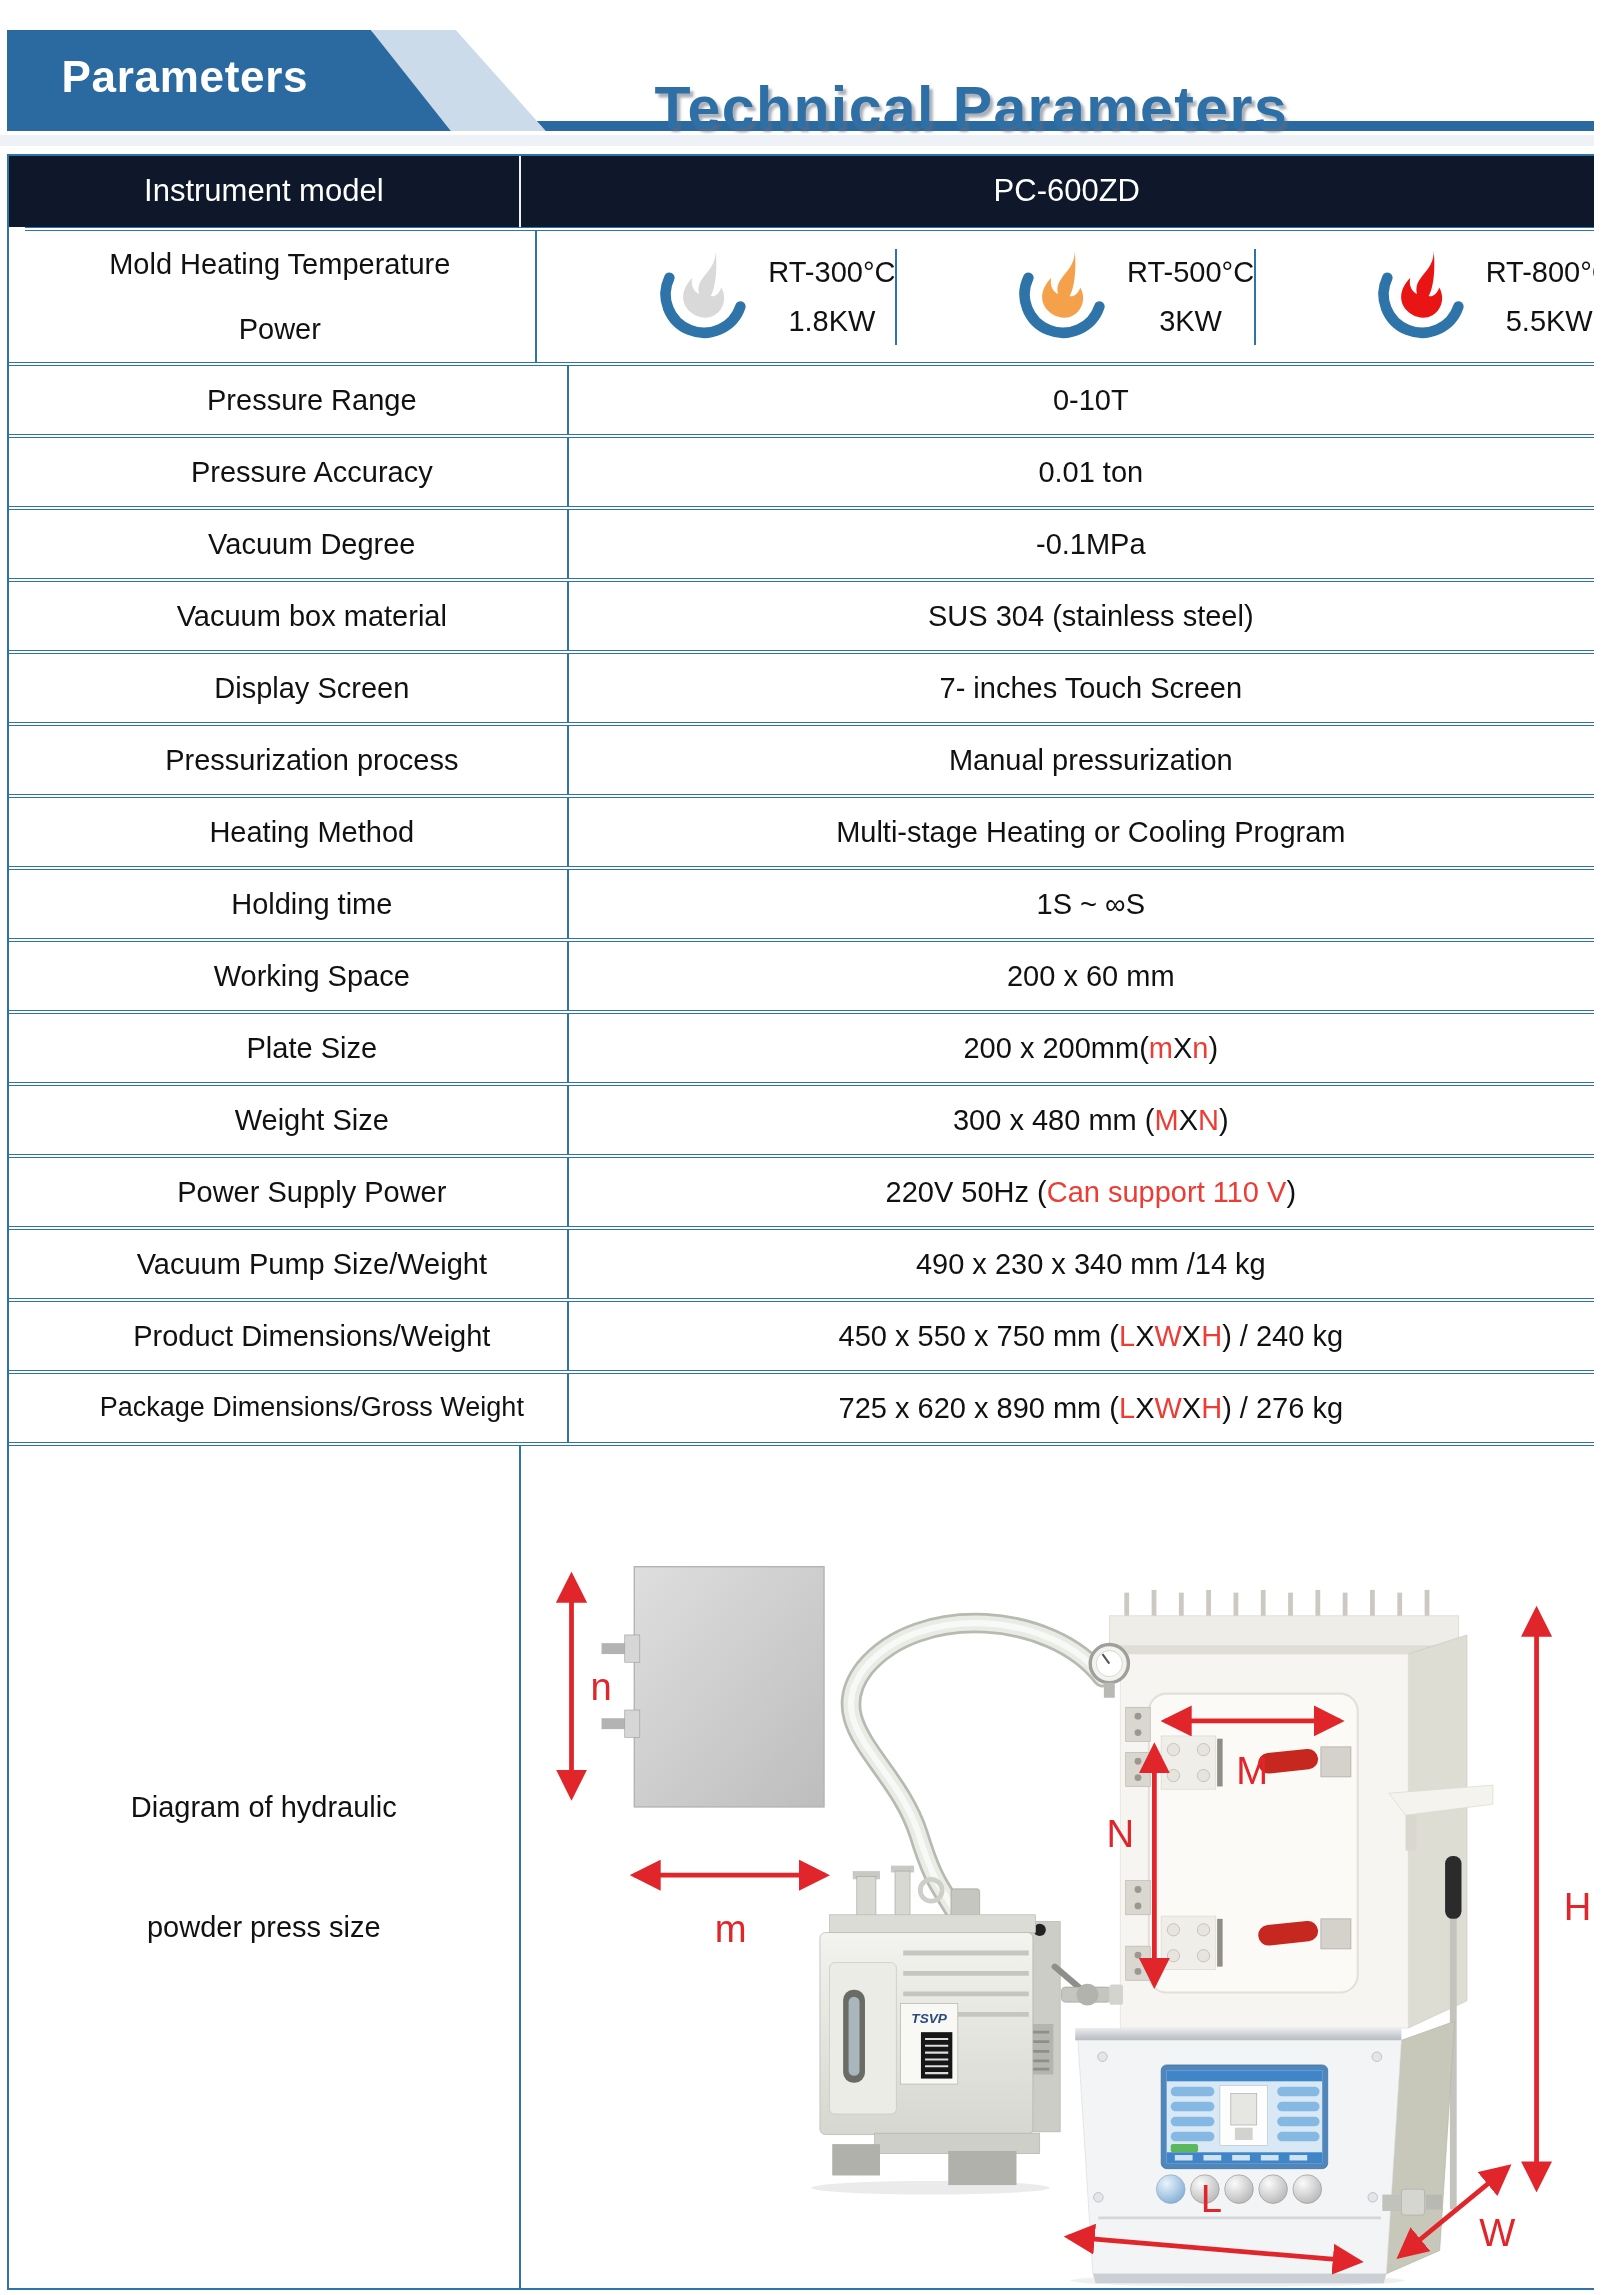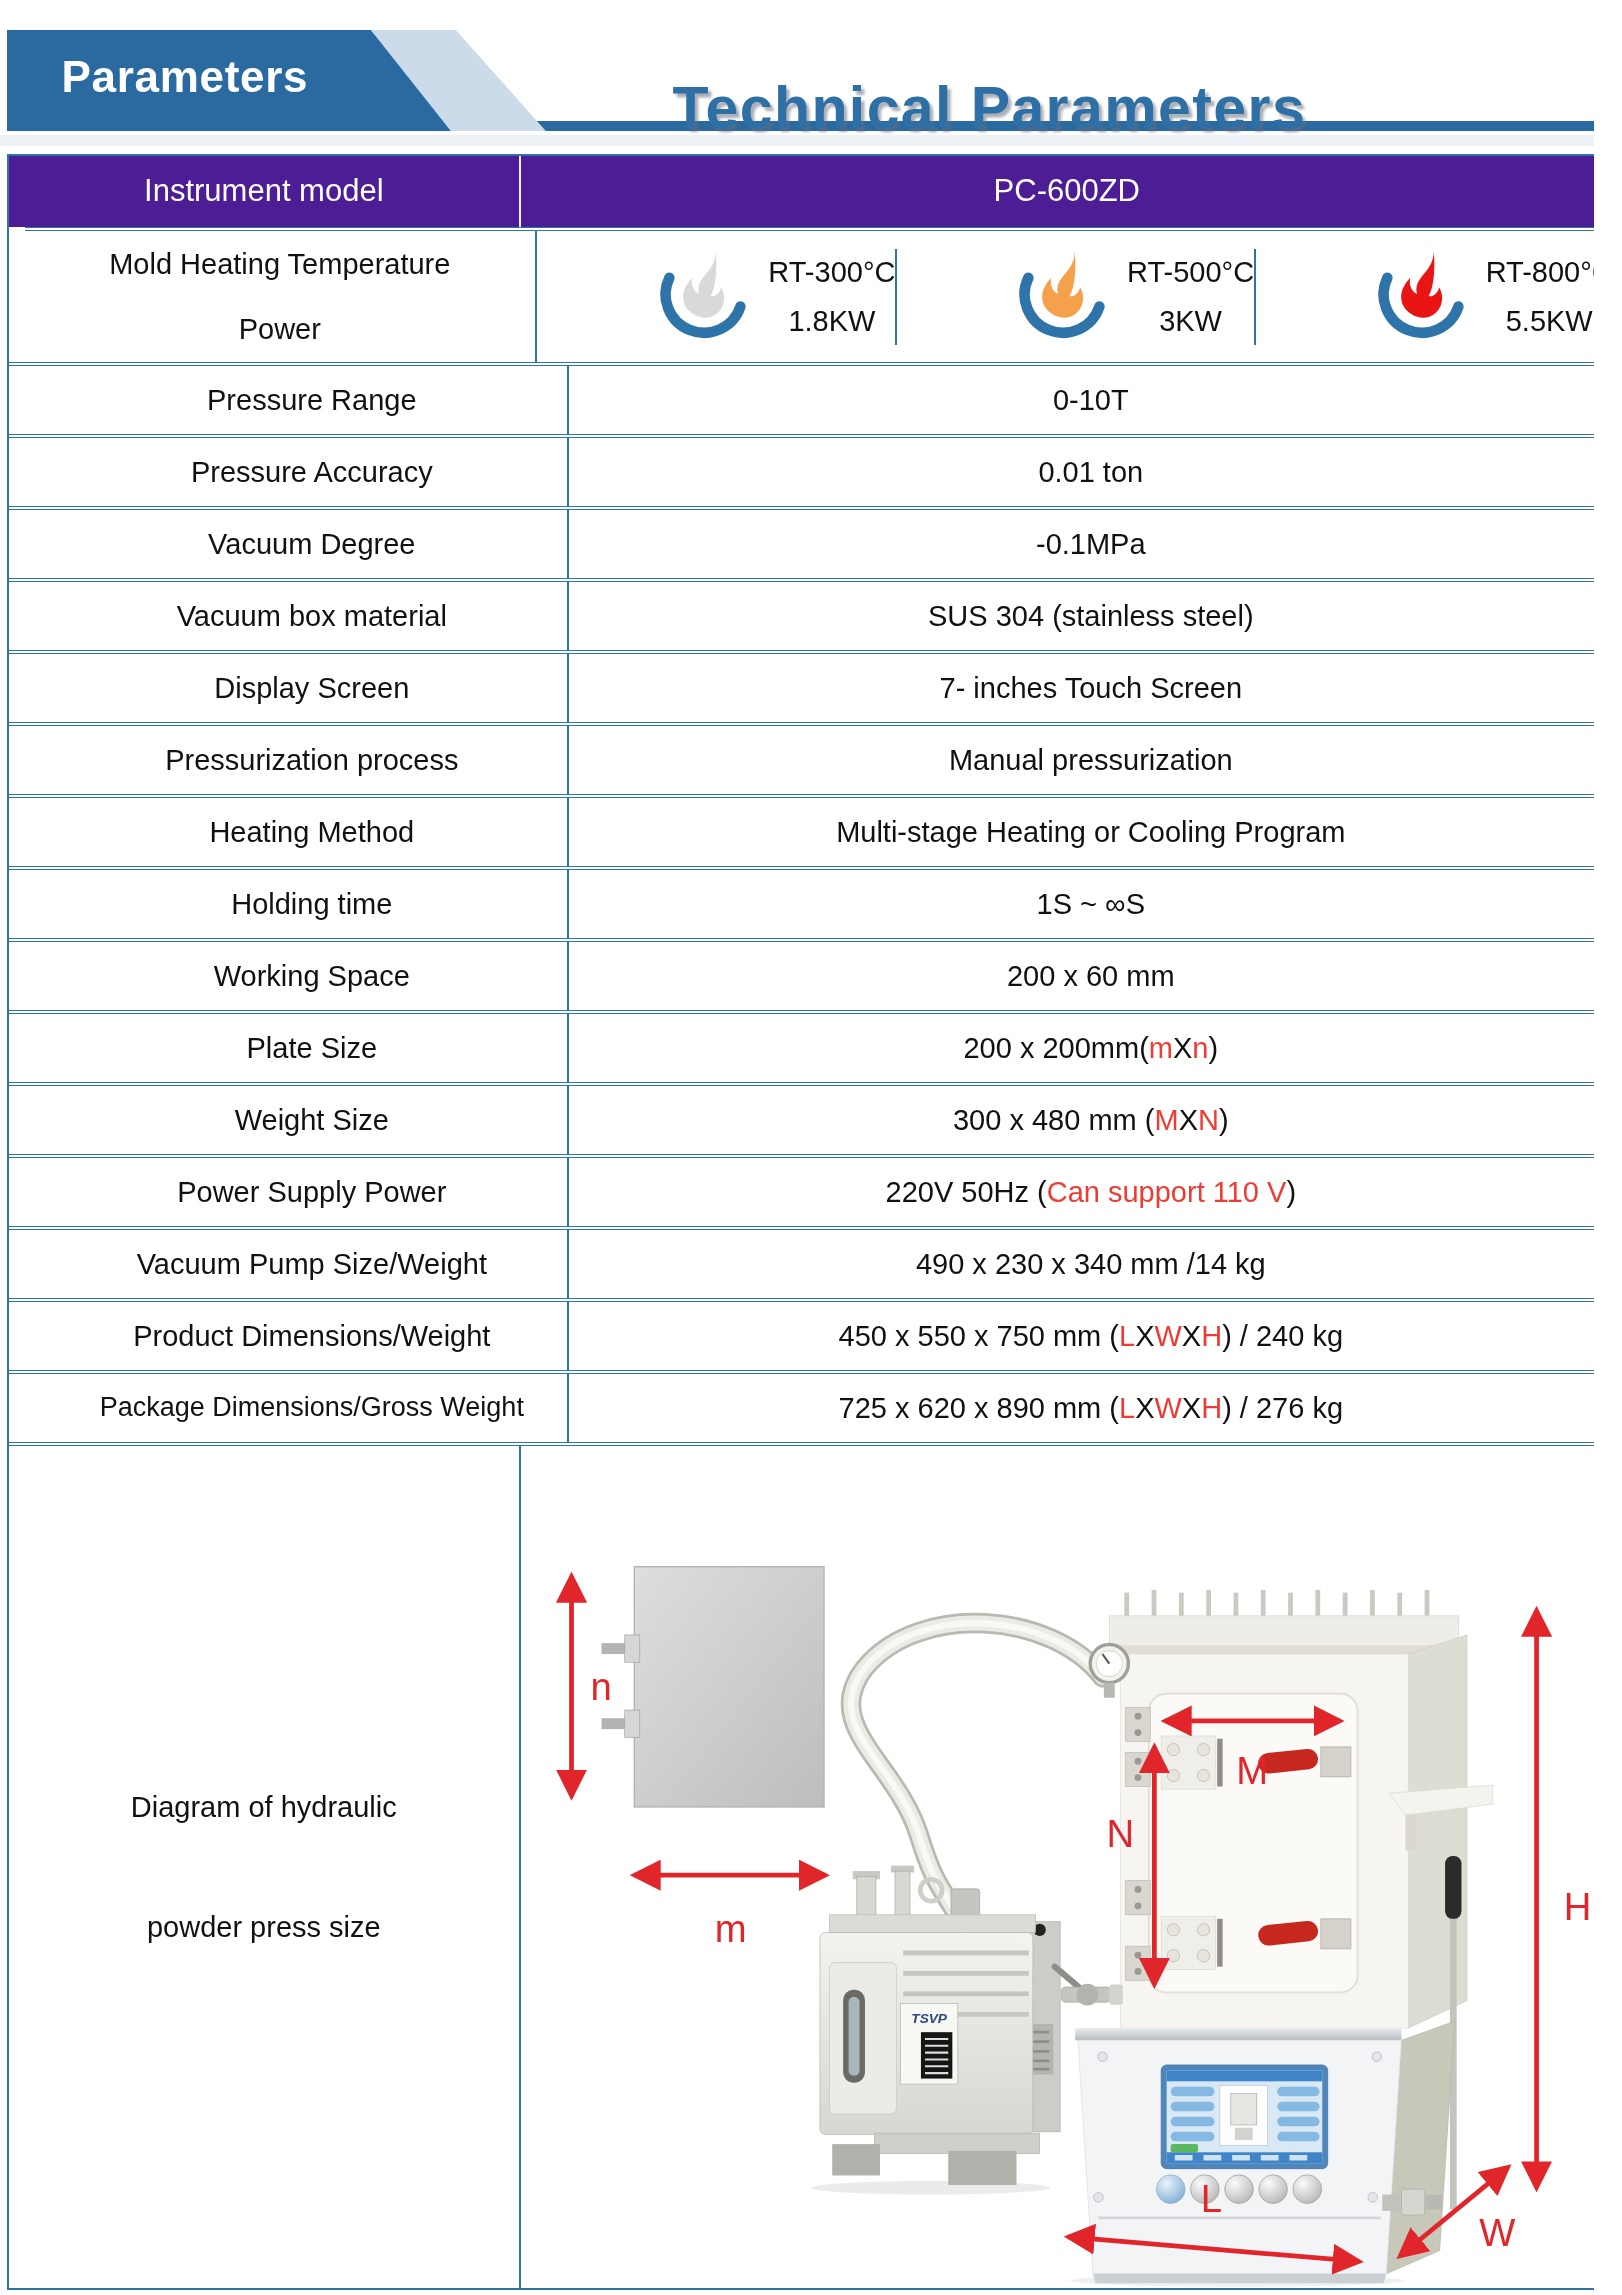--- a/index.html
+++ b/index.html
@@ -9,33 +9,33 @@
   
   .banner{position:absolute;left:6.8px;top:30px;width:1608px;height:101px;}
   .banner-bar{position:absolute;left:0;right:0;bottom:0;height:9.6px;background:#2b6aa0;}
   .banner-tab{position:absolute;left:0;top:0;width:461px;height:101px;background:#2b6aa0;
               clip-path:polygon(0 0,364px 0,100% 100%,0 100%);
               display:flex;align-items:center;}
   .banner-tab span{display:block;width:356px;text-align:center;color:#fff;
                    font-size:44px;font-weight:bold;letter-spacing:0.7px;padding-bottom:6.8px;}
   .banner-tab-light{position:absolute;left:364px;top:0;width:175px;height:101px;background:#cbdbe9;
                     clip-path:polygon(0 0,85px 0,100% 100%,80px 100%);}
-  .banner-title{position:absolute;left:504px;top:4.1px;width:957px;text-align:center;
+  .banner-title{position:absolute;left:486px;top:4.1px;width:957px;text-align:center;
                 font-size:59px;font-weight:bold;color:#2e6fa6;letter-spacing:1.4px;
                 text-shadow:3.4px 4.1px 2.7px rgba(100,110,125,.55);}
   .banner-understrip{position:absolute;left:0;top:135px;width:100%;height:11px;background:#eef2f7;}
 
   
   .spec-table{position:absolute;left:6.8px;top:154px;width:1604px;border:2.1px solid #2e74a8;background:#fff;}
   .row{display:grid;grid-template-columns:512px 1fr;border-top:4.1px double #2e74a8;}
   .row:first-child{border-top:none;}
   .cell{display:flex;align-items:center;justify-content:center;text-align:center;
         font-size:29px;font-weight:300;line-height:1.25;padding:0 9.6px;box-sizing:border-box;}
   .cell-label{border-right:2.1px solid #2e74a8;}
-  .row-header{height:71px;background:#4c1d95;color:#fff;}
+  .row-header{height:71px;background:#0f172a;color:#fff;}
   .row-header .cell{font-size:31px;font-weight:400;}
   .row-header .cell-label{border-right:2.1px solid #eef2f7;}
   .row-heating{height:131px;margin-left:16px;}
   .row-std{height:68px;padding-left:48px;}
   .row-diagram{height:842px;}
 
   
   .heat-cols{display:grid;grid-template-columns:1fr 1fr 1fr;padding:0;}
   .heat-option{display:flex;align-items:center;justify-content:flex-end;gap:18px;border-left:2.1px solid #2e74a8;}
   .heat-option:first-child{border-left:none;}

